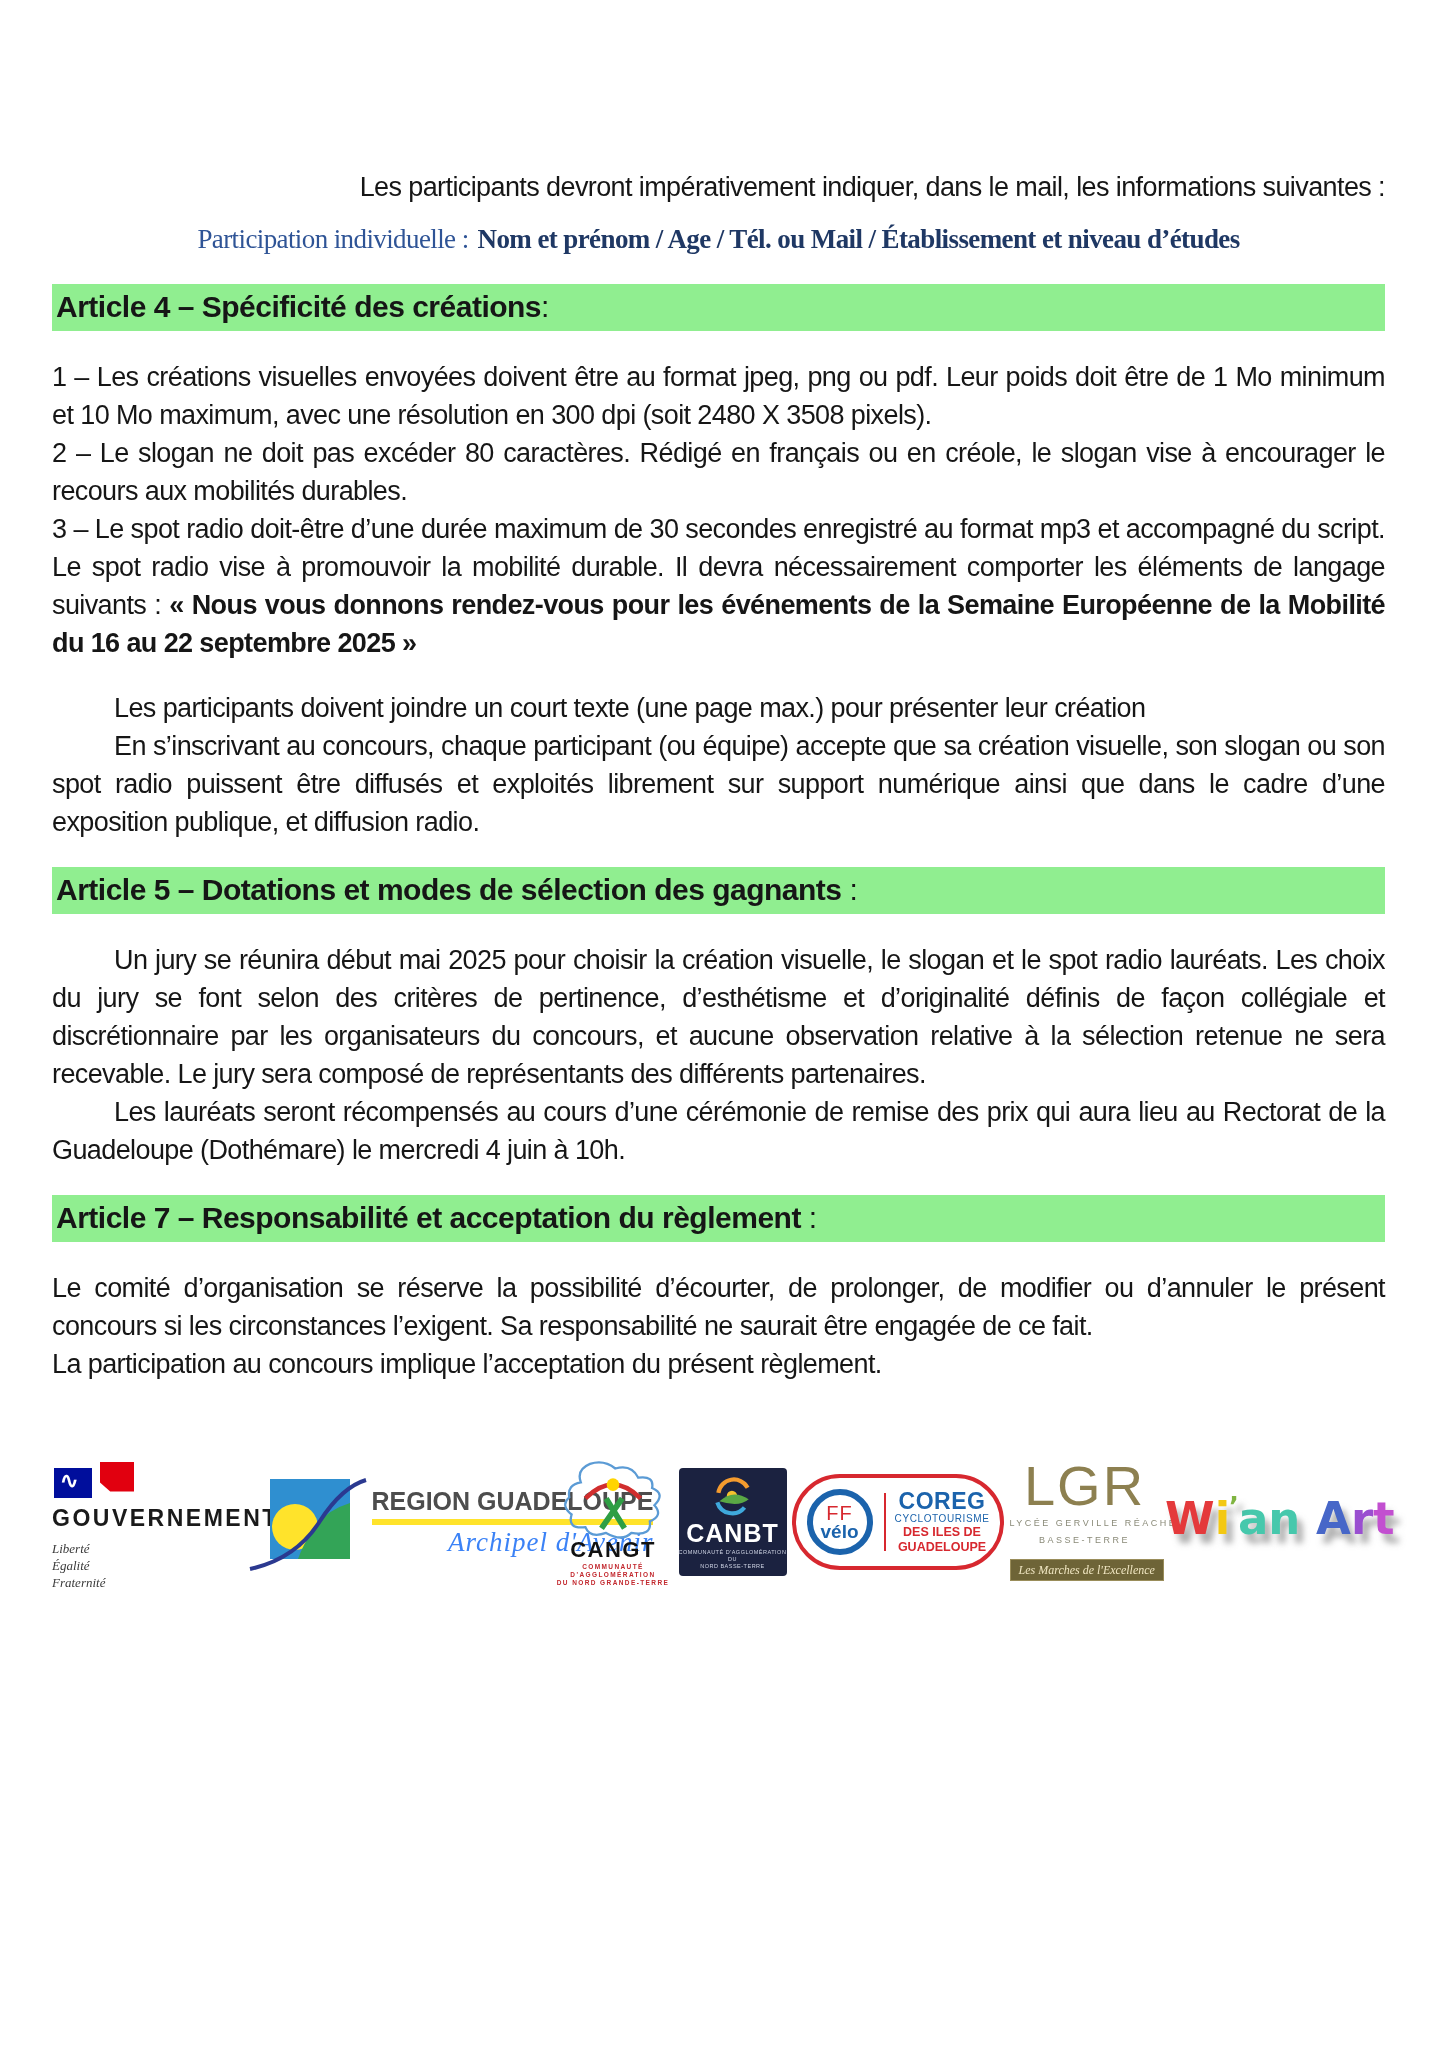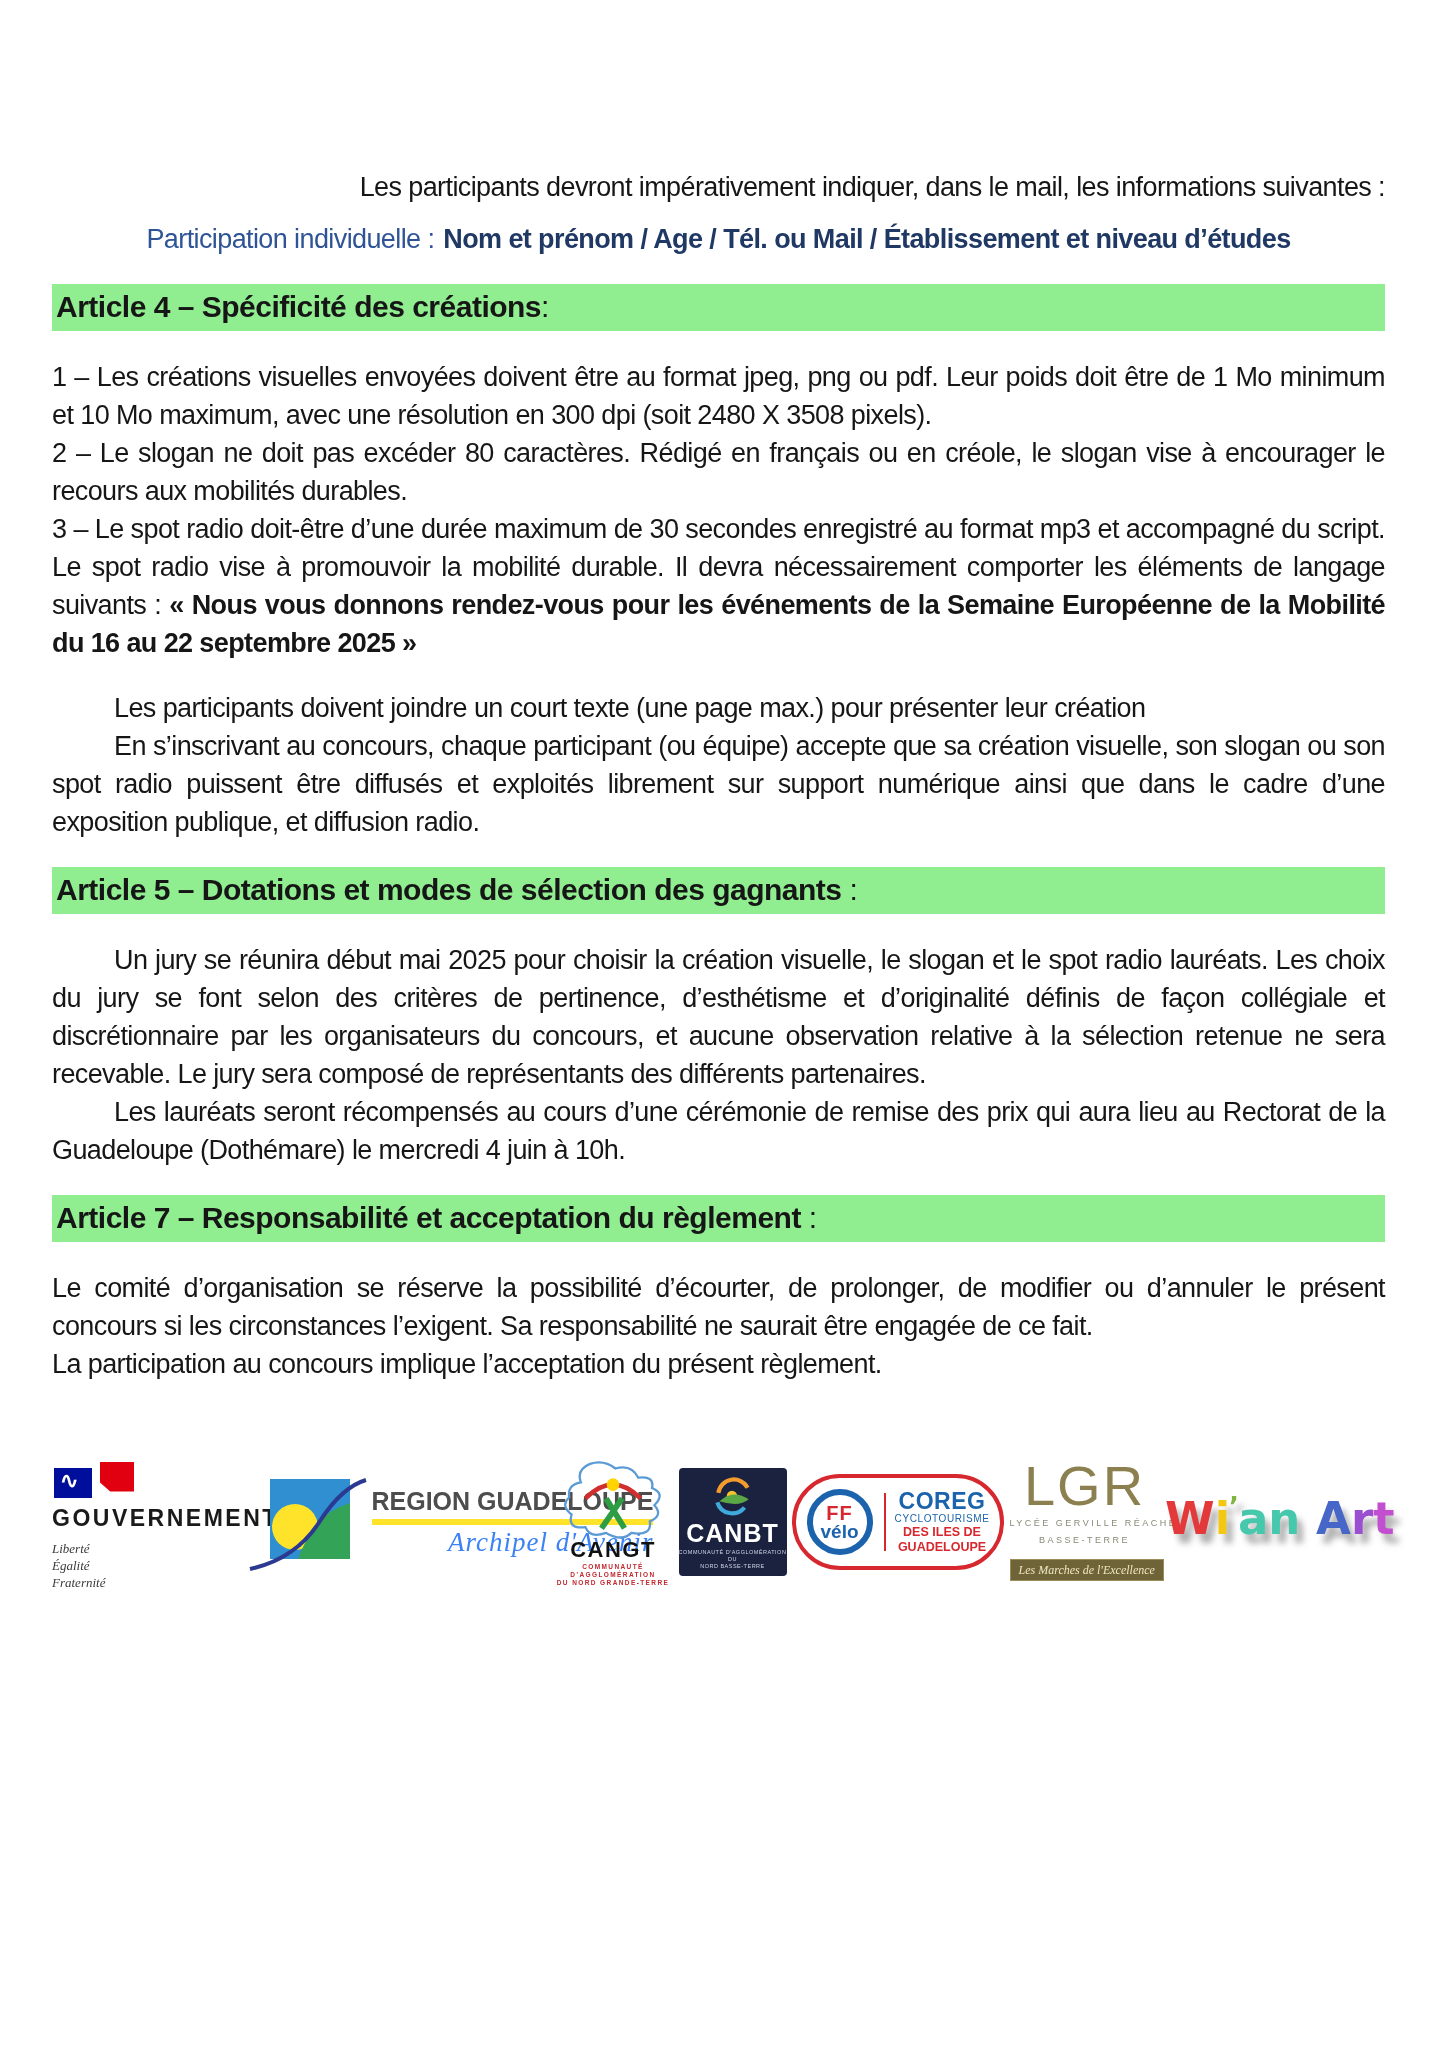--- a/index.html
+++ b/index.html
@@ -23,21 +23,21 @@
     font-weight:bold;
     text-align:justify;
     text-indent:58px;
     padding:3px 8px 3px 2px;
     margin:0;
   }
 
   .intro{margin:46px 0 0 0;text-indent:54px;text-align:right;}
 
   .participation{margin:14px 0 0 0;text-align:center;}
-  .participation p{margin:0;}
+  .participation p{margin:0;font-family:Liberation Serif, serif;}
   .p-label{color:#2f5496;margin-right:9px;}
   .p-value{color:#1f3864;font-weight:bold;}
 
   .bar{
     background:#90ee90;
     margin:26px 0 0 0;
     padding:2px 8px 3px 4px;
     font-size:30px;line-height:42px;
     font-weight:bold;
     letter-spacing:-0.5px;
@@ -85,21 +85,21 @@
   .logo-canbt{width:108px;height:108px;background:#1b2240;border-radius:4px;
     display:flex;flex-direction:column;align-items:center;justify-content:center;}
   .canbt-name{color:#fff;font-weight:bold;font-size:25px;line-height:26px;letter-spacing:1px;margin-top:2px;}
   .canbt-sub{color:#cfd4e4;font-size:5.5px;line-height:7px;letter-spacing:0.5px;text-align:center;margin-top:3px;}
 
   
   .logo-ffvelo{width:212px;height:96px;border:4px solid #d7282f;border-radius:52px;background:#fff;
     display:flex;align-items:center;justify-content:center;box-sizing:border-box;}
   .ff-circle{width:66px;height:66px;border-radius:50%;border:6px solid #1b63ac;
     display:flex;flex-direction:column;align-items:center;justify-content:center;box-sizing:border-box;background:#fff;}
-  .ff-top{color:#d7282f;font-weight:bold;font-size:20px;line-height:19px;letter-spacing:1px;}
+  .ff-top{color:#d7282f;font-weight:normal;font-size:20px;line-height:19px;letter-spacing:1px;}
   .ff-bottom{color:#1b63ac;font-weight:bold;font-size:19px;line-height:18px;}
   .ff-divider{width:2px;height:58px;background:#d7282f;margin:0 9px 0 11px;}
   .coreg-col{text-align:center;}
   .coreg-title{color:#1b63ac;font-weight:bold;font-size:23px;line-height:24px;letter-spacing:0.5px;}
   .coreg-sub{color:#1b63ac;font-size:10px;line-height:12px;letter-spacing:0.6px;}
   .coreg-red{color:#d7282f;font-weight:bold;font-size:12.5px;line-height:15px;}
 
   
   .logo-lgr{width:150px;text-align:center;}
   .lgr-name{color:#8d8050;font-size:56px;line-height:52px;letter-spacing:2px;font-weight:400;}

